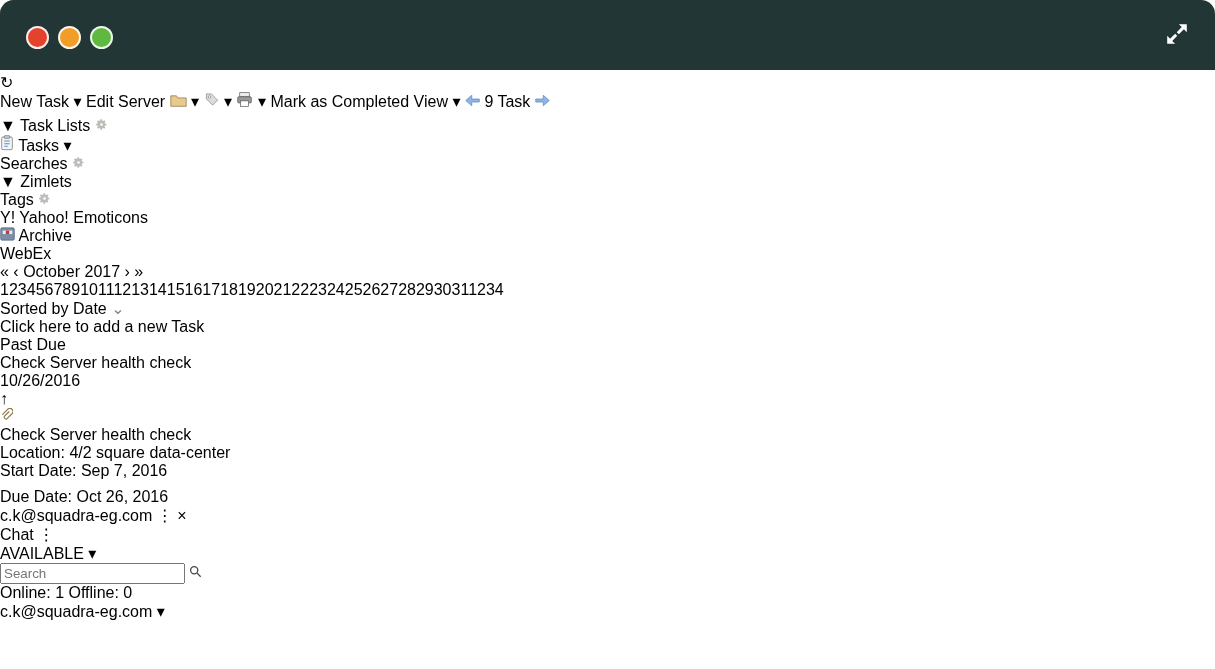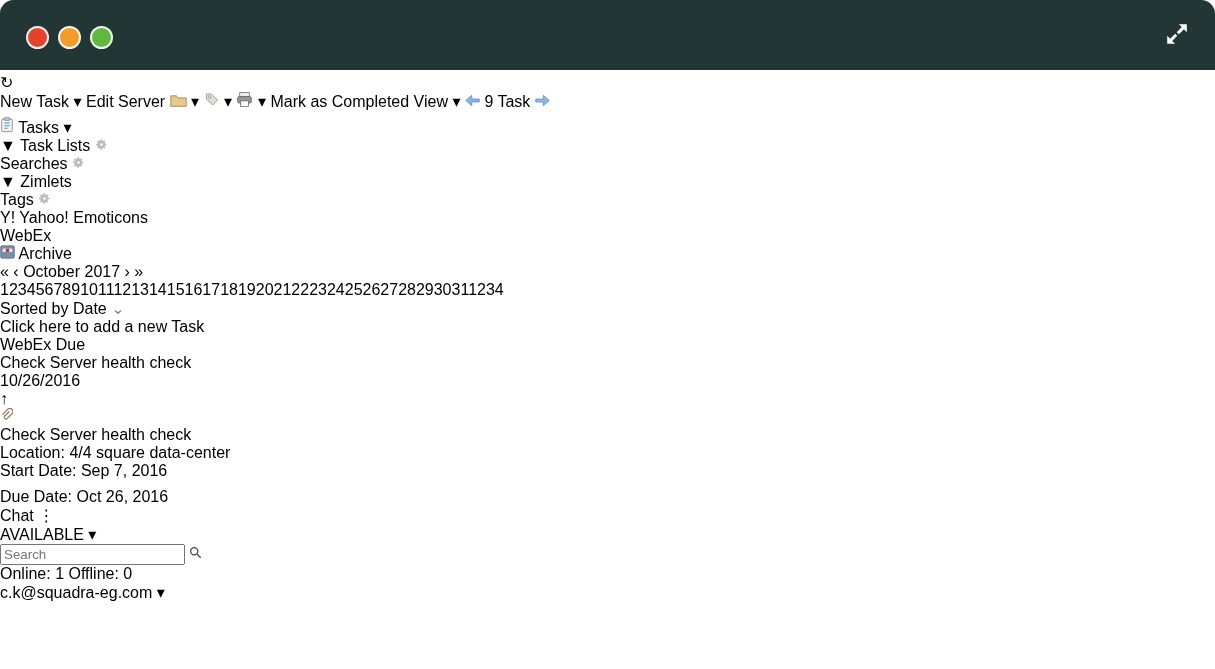--- a/index.html
+++ b/index.html
@@ -232,36 +232,36 @@
       <span class="count">9 Task</span>
       <span class="pagebtn"><svg width="15" height="13" viewBox="0 0 20 16">
             <path d="M11 1v5H1v4h10v5l8-7z" fill="#8fb4e3" stroke="#5d88c0"></path>
           </svg></span>
     </span>
   </div>
 
   
   <div class="sidebar">
     <div style="height:6px;"></div>
-    <div class="srow child sel">
-      <span class="zic"><svg width="14" height="16" viewBox="0 0 20 24">
-            <rect x="2" y="3" width="16" height="19" rx="2" fill="#f4f4f2" stroke="#666"></rect>
-            <rect x="6" y="1" width="8" height="4" rx="1" fill="#cfcfcb" stroke="#666"></rect>
-            <path d="M6 9h8M6 13h8M6 17h5" stroke="#4a90d9" stroke-width="1.6"></path>
-          </svg></span>
-      <span>Tasks</span>
-      <span class="rowcaret">▾</span>
-    </div>
     <div class="srow head">
       <span class="twist">▼</span>
       <span>Task Lists</span>
       <span class="gear"><svg width="13" height="13" viewBox="0 0 24 24">
             <path fill="#bcbcb8" d="M12 8a4 4 0 100 8 4 4 0 000-8zm9 5.5v-3l-2.6-.5a6.7 6.7 0 00-.6-1.5l1.5-2.2-2.1-2.1-2.2 1.5c-.5-.3-1-.5-1.5-.6L13 2.5h-3l-.5 2.6c-.5.1-1 .3-1.5.6L5.8 4.2 3.7 6.3l1.5 2.2c-.3.5-.5 1-.6 1.5l-2.6.5v3l2.6.5c.1.5.3 1 .6 1.5l-1.5 2.2 2.1 2.1 2.2-1.5c.5.3 1 .5 1.5.6l.5 2.6h3l.5-2.6c.5-.1 1-.3 1.5-.6l2.2 1.5 2.1-2.1-1.5-2.2c.3-.5.5-1 .6-1.5l2.6-.5z"></path>
             <circle cx="12" cy="12" r="2.5" fill="#fdfdfb"></circle>
           </svg></span>
+    </div>
+    <div class="srow child sel">
+      <span class="zic"><svg width="14" height="16" viewBox="0 0 20 24">
+            <rect x="2" y="3" width="16" height="19" rx="2" fill="#f4f4f2" stroke="#666"></rect>
+            <rect x="6" y="1" width="8" height="4" rx="1" fill="#cfcfcb" stroke="#666"></rect>
+            <path d="M6 9h8M6 13h8M6 17h5" stroke="#4a90d9" stroke-width="1.6"></path>
+          </svg></span>
+      <span>Tasks</span>
+      <span class="rowcaret">▾</span>
     </div>
     <div class="spacer8"></div>
     <div class="srow head">
       <span class="twist"></span>
       <span>Searches</span>
       <span class="gear"><svg width="13" height="13" viewBox="0 0 24 24">
             <path fill="#bcbcb8" d="M12 8a4 4 0 100 8 4 4 0 000-8zm9 5.5v-3l-2.6-.5a6.7 6.7 0 00-.6-1.5l1.5-2.2-2.1-2.1-2.2 1.5c-.5-.3-1-.5-1.5-.6L13 2.5h-3l-.5 2.6c-.5.1-1 .3-1.5.6L5.8 4.2 3.7 6.3l1.5 2.2c-.3.5-.5 1-.6 1.5l-2.6.5v3l2.6.5c.1.5.3 1 .6 1.5l-1.5 2.2 2.1 2.1 2.2-1.5c.5.3 1 .5 1.5.6l.5 2.6h3l.5-2.6c.5-.1 1-.3 1.5-.6l2.2 1.5 2.1-2.1-1.5-2.2c.3-.5.5-1 .6-1.5l2.6-.5z"></path>
             <circle cx="12" cy="12" r="2.5" fill="#fdfdfb"></circle>
           </svg></span>
     </div>
@@ -275,30 +275,30 @@
       <span class="gear"><svg width="13" height="13" viewBox="0 0 24 24">
             <path fill="#bcbcb8" d="M12 8a4 4 0 100 8 4 4 0 000-8zm9 5.5v-3l-2.6-.5a6.7 6.7 0 00-.6-1.5l1.5-2.2-2.1-2.1-2.2 1.5c-.5-.3-1-.5-1.5-.6L13 2.5h-3l-.5 2.6c-.5.1-1 .3-1.5.6L5.8 4.2 3.7 6.3l1.5 2.2c-.3.5-.5 1-.6 1.5l-2.6.5v3l2.6.5c.1.5.3 1 .6 1.5l-1.5 2.2 2.1 2.1 2.2-1.5c.5.3 1 .5 1.5.6l.5 2.6h3l.5-2.6c.5-.1 1-.3 1.5-.6l2.2 1.5 2.1-2.1-1.5-2.2c.3-.5.5-1 .6-1.5l2.6-.5z"></path>
             <circle cx="12" cy="12" r="2.5" fill="#fdfdfb"></circle>
           </svg></span>
     </div>
     <div class="srow child">
       <span class="zic yic">Y!</span>
       <span>Yahoo! Emoticons</span>
     </div>
     <div class="srow child">
-      <span class="zic"><span class="webex"></span></span>
-      <span>WebEx</span>
-    </div>
-    <div class="srow child">
       <span class="zic"><svg width="15" height="14" viewBox="0 0 22 20">
             <rect x="1" y="1" width="20" height="18" rx="2" fill="#7d8fa8" stroke="#4a5b73"></rect>
             <rect x="4" y="5" width="14" height="5" fill="#e8edf4"></rect>
             <rect x="8.5" y="5" width="5" height="5" fill="#c23b2e"></rect>
           </svg></span>
       <span>Archive</span>
+    </div>
+    <div class="srow child">
+      <span class="zic"><span class="webex"></span></span>
+      <span>WebEx</span>
     </div>
 
     <div class="minical">
       <div class="cal-head">
         <span class="cal-nav">«</span>
         <span class="cal-nav">‹</span>
         <span class="cal-title">October 2017</span>
         <span class="cal-nav">›</span>
         <span class="cal-nav">»</span>
       </div>
@@ -308,52 +308,61 @@
   <div class="splitter-handle"></div>
   <div class="maroon-tick"></div>
 
   
   <div class="tasklist">
     <div class="tl-sort">
       <span>Sorted by Date</span>
       <span class="caret" style="color:#888;">⌄</span>
     </div>
     <div class="tl-add">Click here to add a new Task</div>
-    <div class="tl-section">WebEx Due</div>
+    <div class="tl-section">Past Due</div>
     <div class="tl-task">
       <div class="tl-name">Check Server health check</div>
       <div class="tl-date">10/26/2016</div>
       <div class="tl-prio">↑</div>
       <div class="tl-clip"><svg width="13" height="14" viewBox="0 0 16 18">
             <path d="M11.5 4.5l-6 6a2.3 2.3 0 003.2 3.2l6-6a4 4 0 10-5.6-5.6l-6.4 6.4" fill="none" stroke="#8a7a4a" stroke-width="1.5"></path>
           </svg></div>
     </div>
   </div>
 
   
   <div class="detail">
     <div class="dt-title">Check Server health check</div>
     <div class="dt-row" style="top:37px;">
       <span class="dt-label">Location:</span>
-      <span class="dt-val">4/4 square data-center</span>
+      <span class="dt-val">4/2 square data-center</span>
     </div>
     <div class="dt-row" style="top:63px;">
       <span class="dt-label">Start Date:</span>
       <span class="dt-val"><span class="dt-link">Sep 7,</span><span> 2016</span></span>
     </div>
     <div class="dt-row" style="top:88px;margin-top:8px;">
       <span class="dt-label">Due Date:</span>
       <span class="dt-val"><span class="dt-link">Oct 26,</span><span> 2016</span></span>
     </div>
   </div>
   <div class="rframe"></div>
 
   
 
   
+  <div class="chatwin">
+    <div class="cw-head">
+      <span class="presence-dot"></span>
+      <span class="cw-title">c.k@squadra-eg.com</span>
+      <span class="kebab">⋮</span>
+      <span class="closex">×</span>
+    </div>
+    <div class="cw-input"></div>
+  </div>
 
   
   <div class="chatpanel">
     <div class="cp-head">
       <span class="cp-title">Chat</span>
       <span class="kebab">⋮</span>
     </div>
     <div class="cp-status">
       <span class="cp-status-label">AVAILABLE</span>
       <span class="caret">▾</span>

